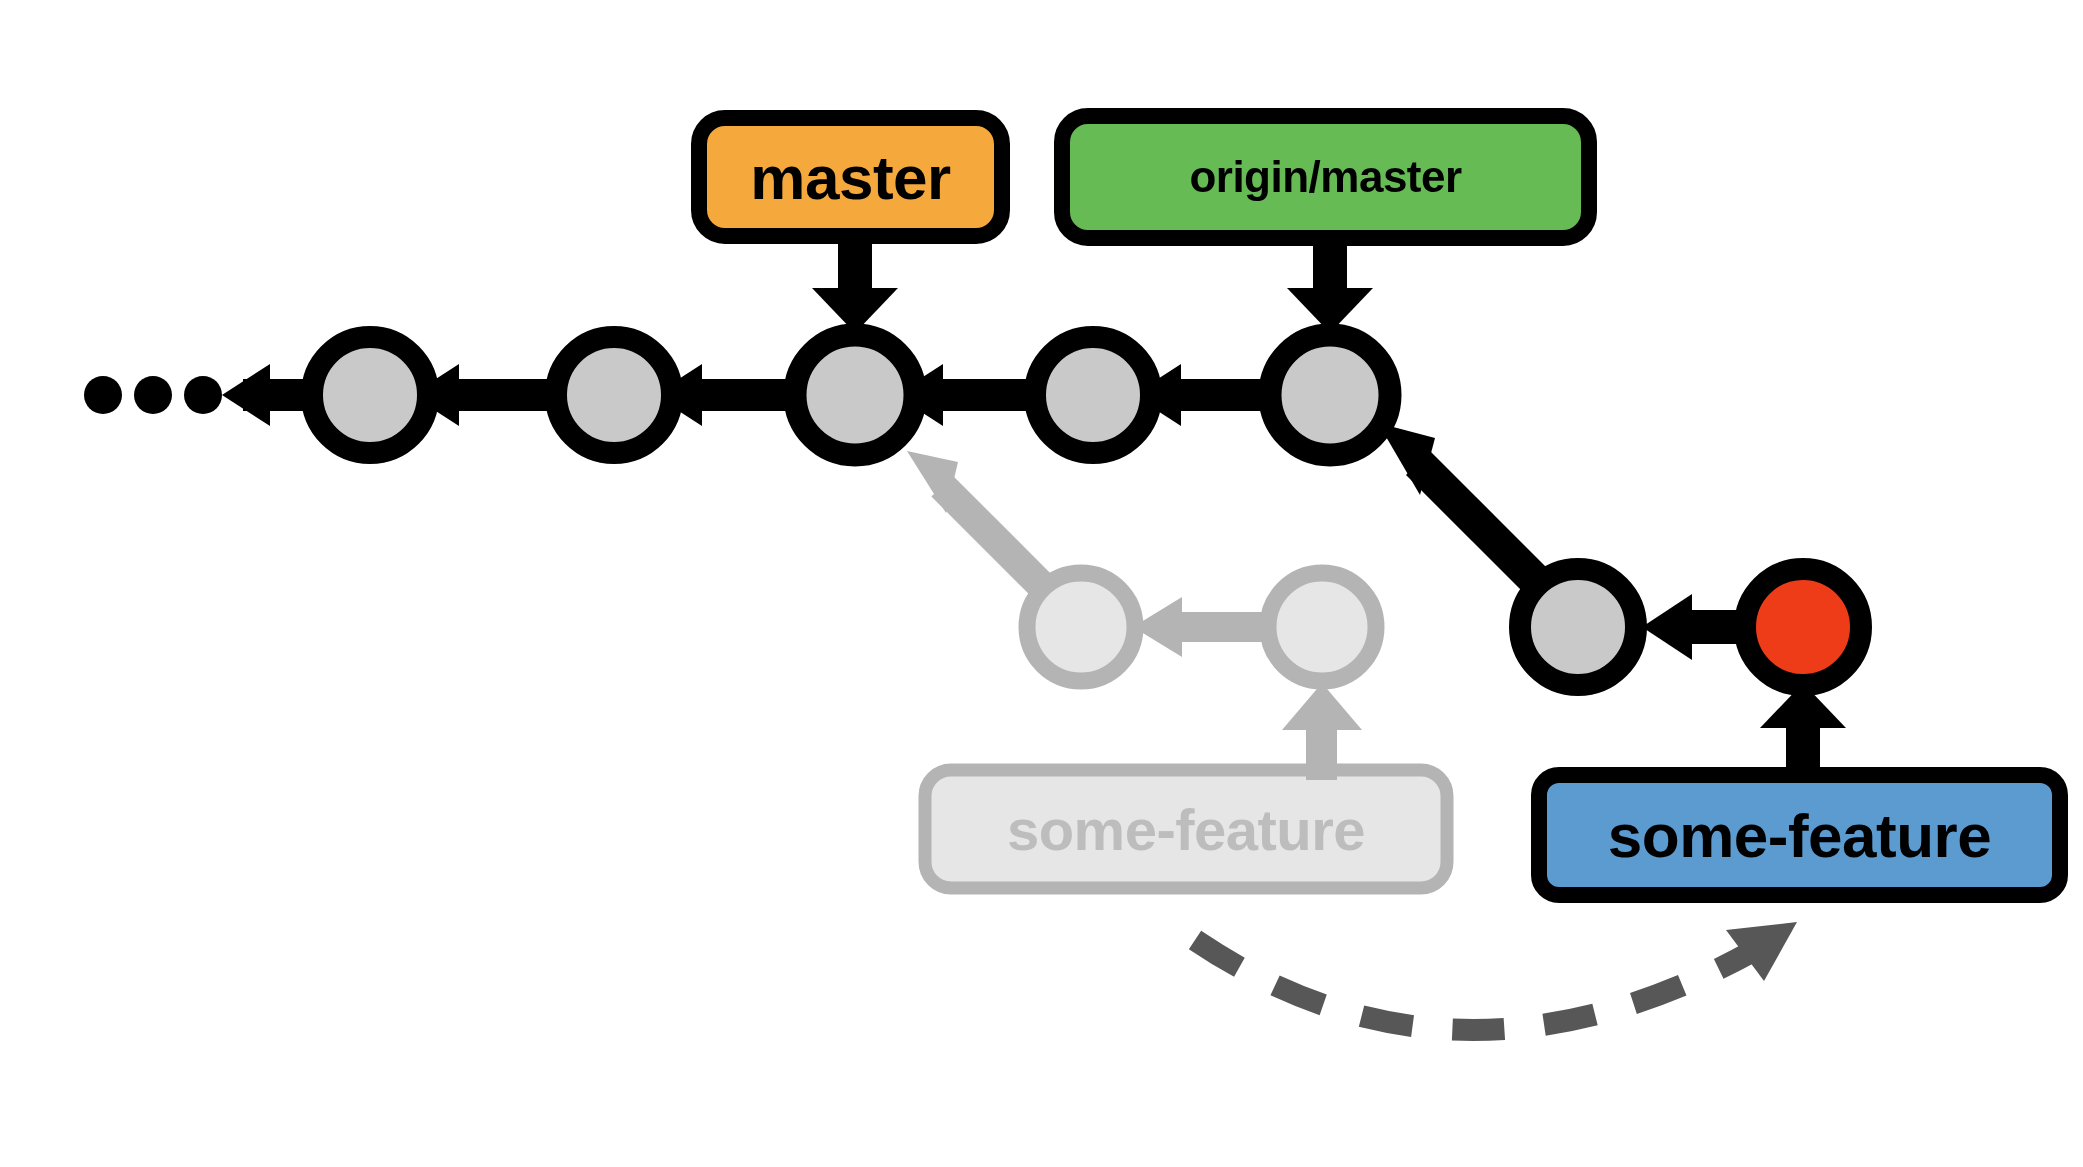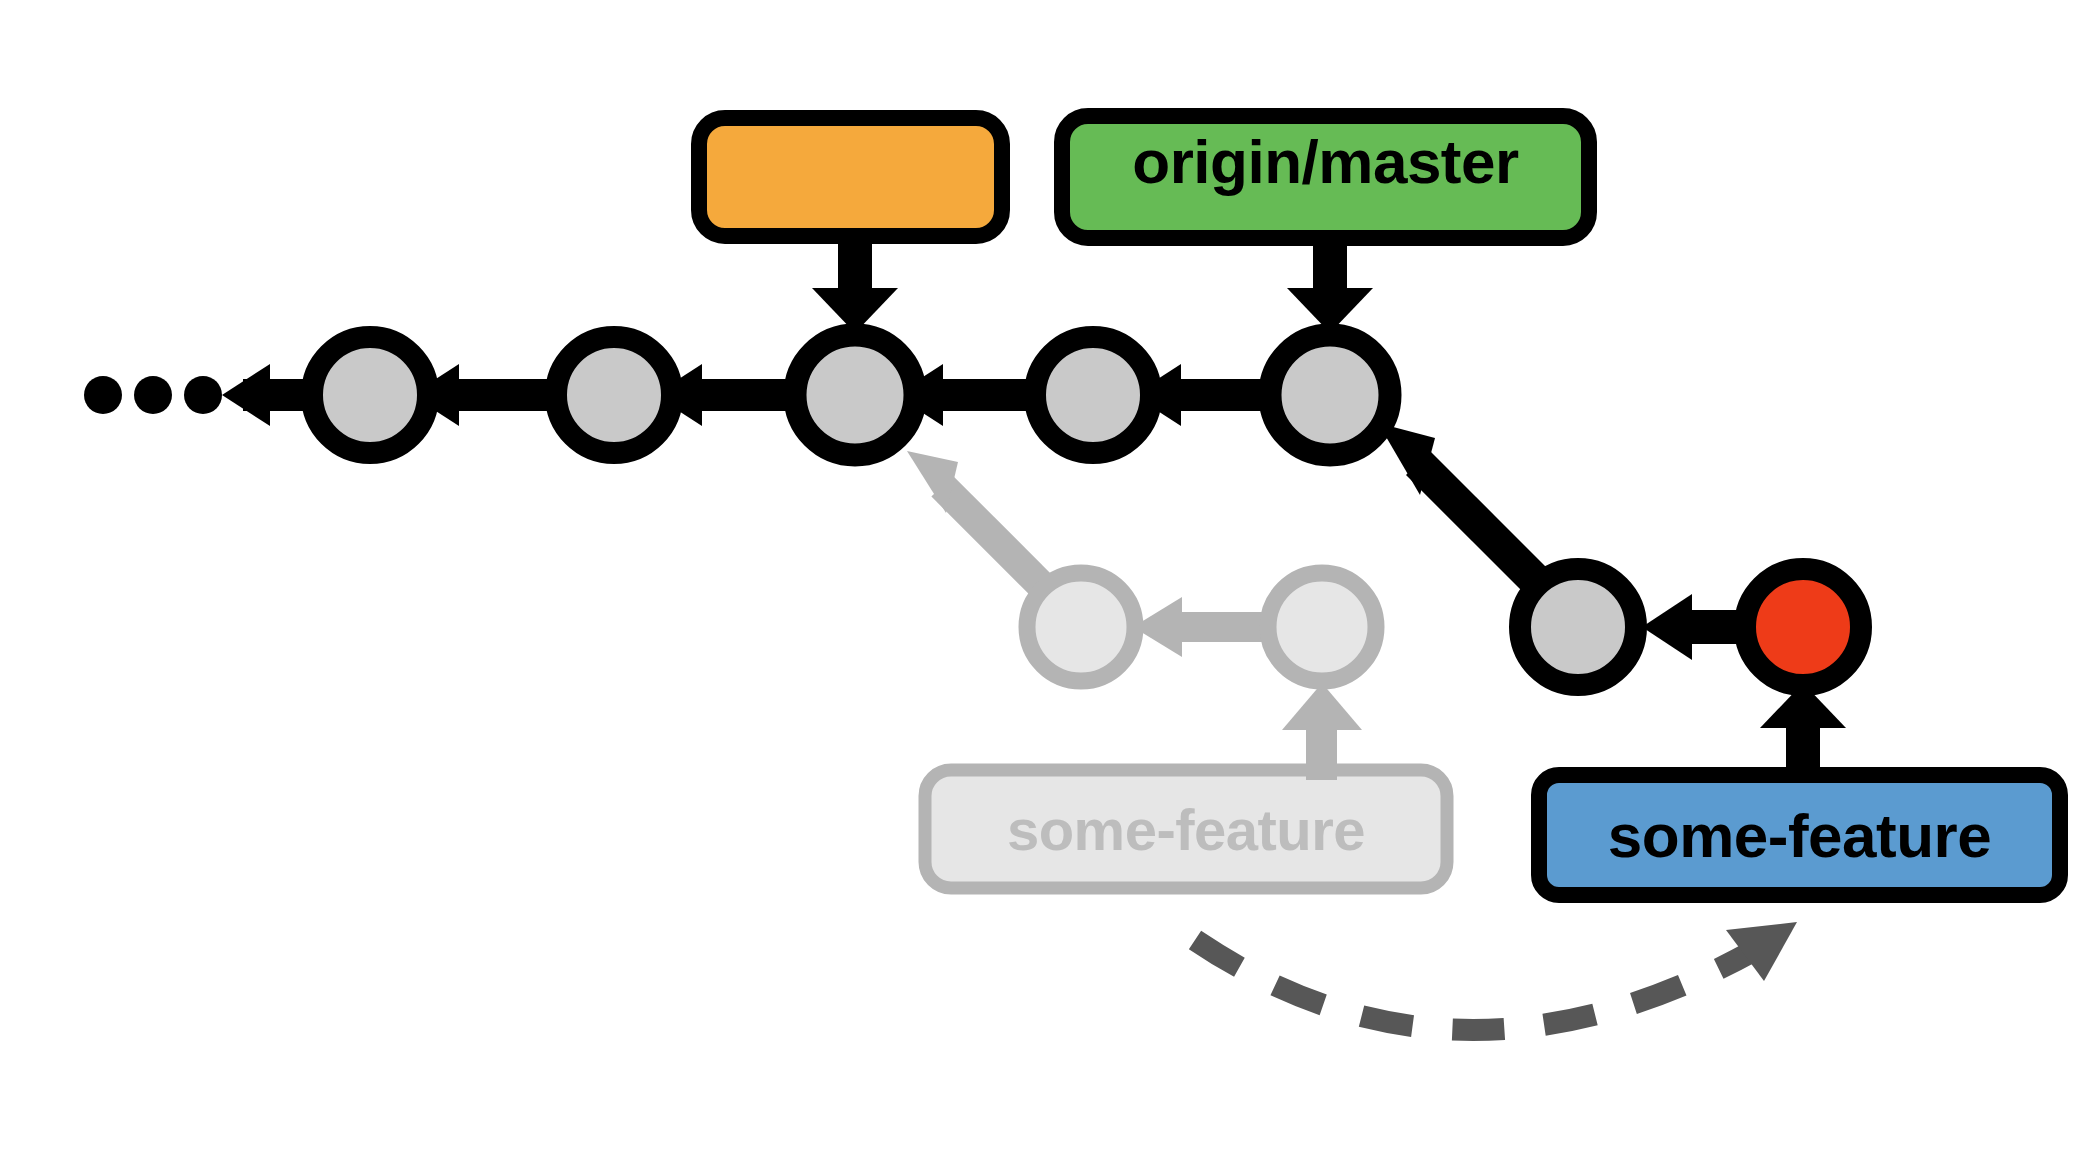--- a/index.html
+++ b/index.html
@@ -149,20 +149,21 @@
       <circle cx="1803" cy="627" r="58" fill="#ee3b18" stroke="#000000" stroke-width="22"></circle>
 
       <rect x="699" y="118" width="303" height="118" rx="26" ry="26" fill="#f5a93c" stroke="#000000" stroke-width="16"></rect>
 
       <rect x="1062" y="116" width="527" height="122" rx="26" ry="26" fill="#66bb55" stroke="#000000" stroke-width="16"></rect>
 
       <rect x="1539" y="775" width="521" height="120" rx="20" ry="20" fill="#5b9bd0" stroke="#000000" stroke-width="16"></rect>
     </g>
   </svg>
 
+  <div class="label-text solid" style="left:699px; top:118px; width:303px; height:118px; font-size:62px;">master</div>
 
-  <div class="label-text solid" style="left:1062px; top:100px; width:527px; height:122px; font-size:62px;">origin/master</div>
+  <div class="label-text solid" style="left:1062px; top:116px; width:527px; height:122px; font-size:44px;">origin/master</div>
 
   <div class="label-text ghost" style="left:925px; top:770px; width:522px; height:118px; font-size:58px;">some-feature</div>
 
   <div class="label-text solid" style="left:1539px; top:775px; width:521px; height:120px; font-size:62px;">some-feature</div>
 
 </div>
 
 </body></html>

